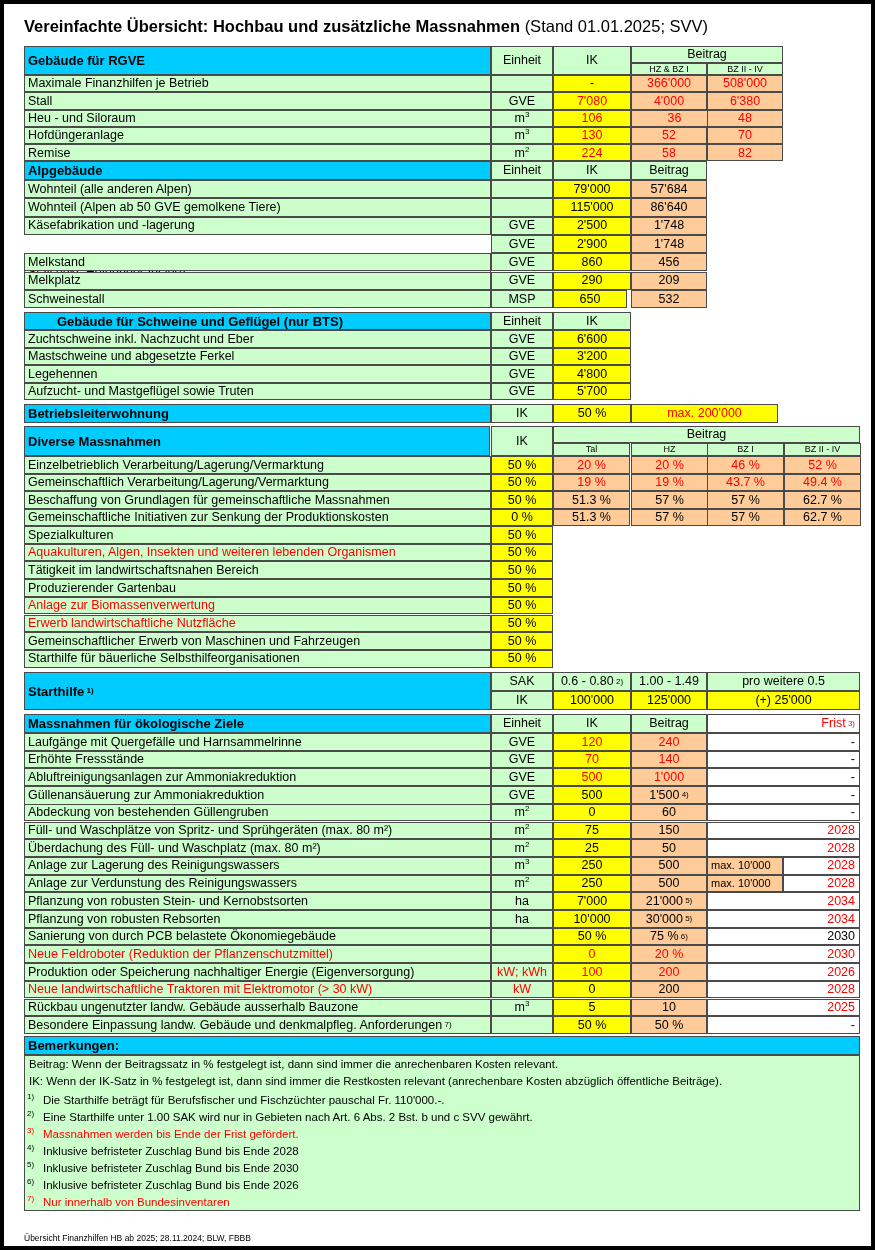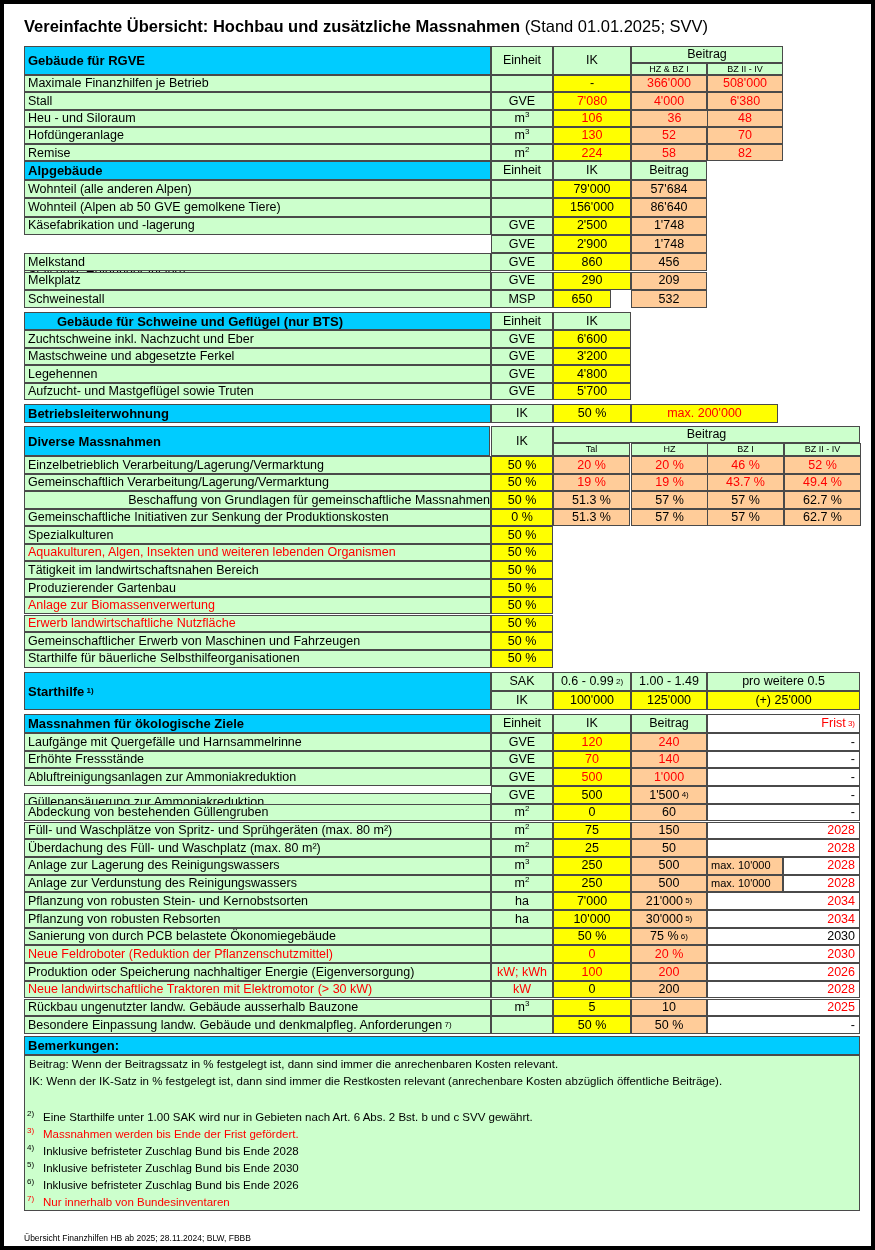--- a/index.html
+++ b/index.html
@@ -148,21 +148,21 @@
       <div class="cell o c" style="left: 627px; top: 176px; width: 76px; height: 18.3px;">
         <span>57'684</span>
       </div>
       <div class="cell g l" style="left: 20px; top: 194.3px; width: 467px; height: 18.3px;">
         <span>Wohnteil (Alpen ab 50 GVE gemolkene Tiere)</span>
       </div>
       <div class="cell g c" style="left: 487px; top: 194.3px; width: 62px; height: 18.3px;">
         <span></span>
       </div>
       <div class="cell y c" style="left: 549px; top: 194.3px; width: 78px; height: 18.3px;">
-        <span>156'000</span>
+        <span>115'000</span>
       </div>
       <div class="cell o c" style="left: 627px; top: 194.3px; width: 76px; height: 18.3px;">
         <span>86'640</span>
       </div>
       <div class="cell g l" style="left: 20px; top: 212.6px; width: 467px; height: 18.3px;">
         <span>Käsefabrikation und -lagerung</span>
       </div>
       <div class="cell g c" style="left: 487px; top: 212.6px; width: 62px; height: 18.3px;">
         <span>GVE</span>
       </div>
@@ -207,21 +207,21 @@
       </div>
       <div class="cell o c" style="left: 627px; top: 267.5px; width: 76px; height: 18.3px;">
         <span>209</span>
       </div>
       <div class="cell g l" style="left: 20px; top: 285.8px; width: 467px; height: 18.3px;">
         <span>Schweinestall</span>
       </div>
       <div class="cell g c" style="left: 487px; top: 285.8px; width: 62px; height: 18.3px;">
         <span>MSP</span>
       </div>
-      <div class="cell y c" style="left: 549px; top: 285.8px; width: 58px; height: 18.3px;">
+      <div class="cell y c" style="left: 549px; top: 285.8px; width: 74px; height: 18.3px;">
         <span>650</span>
       </div>
       <div class="cell o c" style="left: 627px; top: 285.8px; width: 76px; height: 18.3px;">
         <span>532</span>
       </div>
       <div class="cell b l" style="left: 20px; top: 308px; width: 467px; height: 18px; padding-left: 32px;">
         <span>Gebäude für Schweine und Geflügel (nur BTS)</span>
       </div>
       <div class="cell g c" style="left: 487px; top: 308px; width: 62px; height: 18px;">
         <span>Einheit</span>
@@ -327,21 +327,21 @@
       </div>
       <div class="cell o c red" style="left: 627px; top: 469.5px; width: 77px; height: 17.5px;">
         <span>19 %</span>
       </div>
       <div class="cell o c red" style="left: 703px; top: 469.5px; width: 77px; height: 17.5px;">
         <span>43.7 %</span>
       </div>
       <div class="cell o c red" style="left: 780px; top: 469.5px; width: 77px; height: 17.5px;">
         <span>49.4 %</span>
       </div>
-      <div class="cell g l" style="left: 20px; top: 487px; width: 467px; height: 17.5px; justify-content: flex-end;">
+      <div class="cell g l" style="left: 20px; top: 487px; width: 467px; height: 17.5px;">
         <span>Beschaffung von Grundlagen für gemeinschaftliche Massnahmen</span>
       </div>
       <div class="cell y c" style="left: 487px; top: 487px; width: 62px; height: 17.5px;">
         <span>50 %</span>
       </div>
       <div class="cell o c" style="left: 549px; top: 487px; width: 77px; height: 17.5px;">
         <span>51.3 %</span>
       </div>
       <div class="cell o c" style="left: 627px; top: 487px; width: 77px; height: 17.5px;">
         <span>57 %</span>
@@ -422,21 +422,21 @@
         <span>Starthilfe</span>
         <sup>&nbsp;1)</sup>
       </div>
       <div class="cell g c" style="left: 487px; top: 668px; width: 62px; height: 19px;">
         <span>SAK</span>
       </div>
       <div class="cell g c" style="left: 487px; top: 687px; width: 62px; height: 19px;">
         <span>IK</span>
       </div>
       <div class="cell g c" style="left: 549px; top: 668px; width: 78px; height: 19px;">
-        <span>0.6 - 0.99</span>
+        <span>0.6 - 0.80</span>
         <sup>&nbsp;2)</sup>
       </div>
       <div class="cell g c" style="left: 627px; top: 668px; width: 76px; height: 19px;">
         <span>1.00 - 1.49</span>
       </div>
       <div class="cell g c" style="left: 703px; top: 668px; width: 153px; height: 19px;">
         <span>pro weitere 0.5</span>
       </div>
       <div class="cell y c" style="left: 549px; top: 687px; width: 78px; height: 19px;">
         <span>100'000</span>
@@ -501,21 +501,21 @@
       </div>
       <div class="cell y c red" style="left: 549px; top: 764.4px; width: 78px; height: 17.7px;">
         <span>500</span>
       </div>
       <div class="cell o c red" style="left: 627px; top: 764.4px; width: 76px; height: 17.7px;">
         <span>1'000</span>
       </div>
       <div class="cell w r" style="left: 703px; top: 764.4px; width: 153px; height: 17.7px;">
         <span>-</span>
       </div>
-      <div class="cell g l" style="left: 20px; top: 782.1px; width: 467px; height: 19px; margin-top: 7px;">
+      <div class="cell g l" style="left: 20px; top: 782.1px; width: 467px; height: 19px;">
         <span>Güllenansäuerung zur Ammoniakreduktion</span>
       </div>
       <div class="cell g c" style="left: 487px; top: 782.1px; width: 62px; height: 17.7px;">
         <span>GVE</span>
       </div>
       <div class="cell y c" style="left: 549px; top: 782.1px; width: 78px; height: 17.7px;">
         <span>500</span>
       </div>
       <div class="cell o c" style="left: 627px; top: 782.1px; width: 76px; height: 17.7px;">
         <span>1'500</span>
@@ -728,20 +728,21 @@
       </div>
       <div class="cell w r" style="left: 703px; top: 1012.2px; width: 153px; height: 17.7px;">
         <span>-</span>
       </div>
       <div class="cell b l" style="left: 20px; top: 1032px; width: 836px; height: 19px;">
         <span>Bemerkungen:</span>
       </div>
       <div class="abs g" style="left: 20px; top: 1051px; width: 836px; height: 156px; border: 1px solid rgb(74, 74, 74);">
         <div class="note" style="top: 19px;"><span>IK: Wenn der IK-Satz in % festgelegt ist, dann sind immer die Restkosten relevant (anrechenbare Kosten abzüglich öffentliche Beiträge).</span></div>
         <div class="note" style="top: 2px;"><span>Beitrag: Wenn der Beitragssatz in % festgelegt ist, dann sind immer die anrechenbaren Kosten relevant.</span></div>
+        <div class="note" style="top: 36px; left: 2px;"><span class="n">1)</span><span>Die Starthilfe beträgt für Berufsfischer und Fischzüchter pauschal Fr. 110'000.-.</span></div>
         <div class="note" style="top: 53px; left: 2px;"><span class="n">2)</span><span>Eine Starthilfe unter 1.00 SAK wird nur in Gebieten nach Art. 6 Abs. 2 Bst. b und c SVV gewährt.</span></div>
         <div class="note red" style="top: 70px; left: 2px;"><span class="n">3)</span><span>Massnahmen werden bis Ende der Frist gefördert.</span></div>
         <div class="note" style="top: 87px; left: 2px;"><span class="n">4)</span><span>Inklusive befristeter Zuschlag Bund bis Ende 2028</span></div>
         <div class="note" style="top: 104px; left: 2px;"><span class="n">5)</span><span>Inklusive befristeter Zuschlag Bund bis Ende 2030</span></div>
         <div class="note" style="top: 121px; left: 2px;"><span class="n">6)</span><span>Inklusive befristeter Zuschlag Bund bis Ende 2026</span></div>
         <div class="note red" style="top: 138px; left: 2px;"><span class="n">7)</span><span>Nur innerhalb von Bundesinventaren</span></div>
       </div>
     </div>
   <div class="footer">Übersicht Finanzhilfen HB ab 2025; 28.11.2024; BLW, FBBB</div>
 </div>

